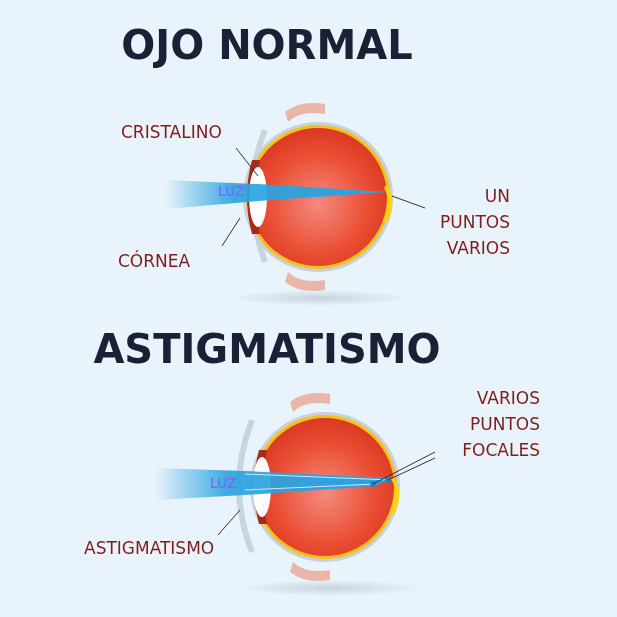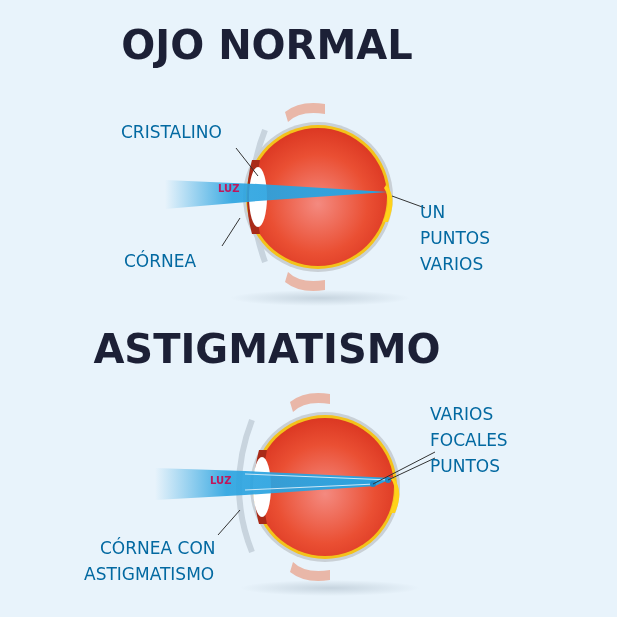--- a/index.html
+++ b/index.html
@@ -1,21 +1,21 @@
 <!DOCTYPE html>
 <html><head>
 <meta charset="utf-8">
 <style>
   html,body{margin:0;padding:0;}
   body{width:617px;height:617px;background:#e8f3fb;position:relative;overflow:hidden;font-family:"DejaVu Sans",sans-serif;color:#1c2036;}
   .title{position:absolute;left:0;width:534px;text-align:center;font-weight:bold;font-size:40px;letter-spacing:0px;color:#1c2036;}
-  .lbl{position:absolute;font-size:17px;font-weight:normal;color:#0369a1;line-height:26px;}
-  .r{text-align:left;margin-top:16px;}
+  .lbl{position:absolute;font-size:17px;font-weight:normal;color:#7f1d1d;line-height:26px;}
+  .r{text-align:right;}
   svg{position:absolute;left:0;top:0;}
-  .luz{position:absolute;color:#be185d;font-size:10px;font-weight:bold;}
+  .luz{position:absolute;color:#8b5cf6;font-size:14px;font-weight:normal;}
 </style>
 </head>
 <body>
 
 <svg width="617" height="617" viewBox="0 0 617 617">
   <defs>
     <radialGradient id="eyeg" cx="0.5" cy="0.55" r="0.6">
       <stop offset="0" stop-color="#f48a80"></stop>
       <stop offset="0.6" stop-color="#ea4f33"></stop>
       <stop offset="1" stop-color="#d8321e"></stop>
@@ -66,30 +66,29 @@
     <circle cx="388" cy="480" r="3" fill="#1e88c7"></circle>
     <line x1="373" y1="484" x2="435" y2="452" stroke="#333" stroke-width="1"></line>
     <line x1="388" y1="480" x2="435" y2="458" stroke="#333" stroke-width="1"></line>
     <line x1="218" y1="535" x2="240" y2="510" stroke="#333" stroke-width="1"></line>
   </g>
 </svg>
 
 <div class="title" style="top:22px;">OJO NORMAL</div>
 <div class="lbl" style="left:121px;top:119px;">CRISTALINO</div>
 <div class="luz" style="left:218px;top:183px;">LUZ</div>
-<div class="lbl" style="left:124px;top:248px;">CÓRNEA</div>
+<div class="lbl" style="left:118px;top:248px;">CÓRNEA</div>
 <div class="lbl r" style="left:420px;top:183px;width:90px;">
   <div>UN</div>
   <div>PUNTOS</div>
   <div>VARIOS</div>
 </div>
 
 <div class="title" style="top:326px;">ASTIGMATISMO</div>
 <div class="luz" style="left:210px;top:475px;">LUZ</div>
 <div class="lbl" style="left:94px;top:535px;">
-  <div style="padding-left:6px;">CÓRNEA CON</div>
   <div style="margin-left:-10px;">ASTIGMATISMO</div>
 </div>
 <div class="lbl r" style="left:430px;top:385px;width:110px;">
   <div>VARIOS</div>
+  <div>PUNTOS</div>
   <div>FOCALES</div>
-  <div>PUNTOS</div>
 </div>
 
 </body></html>

